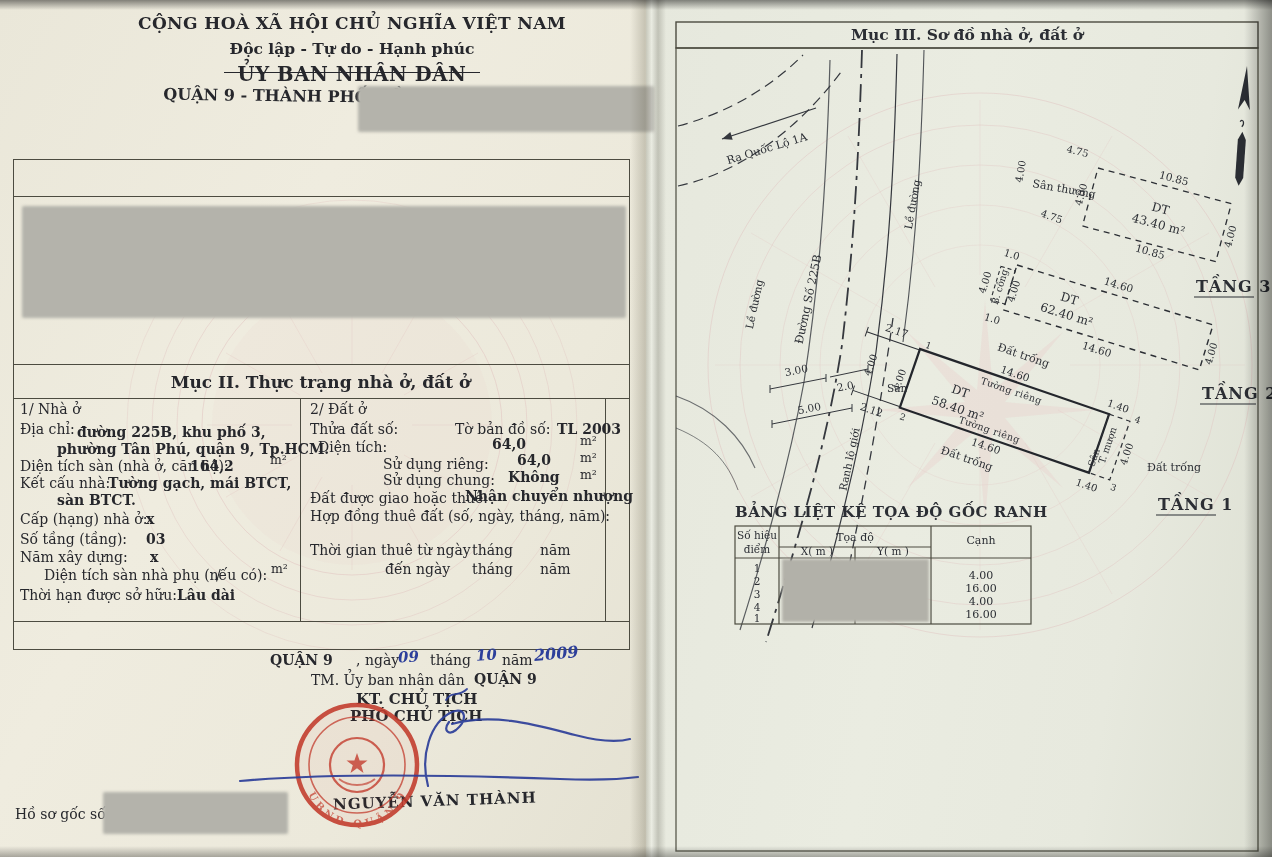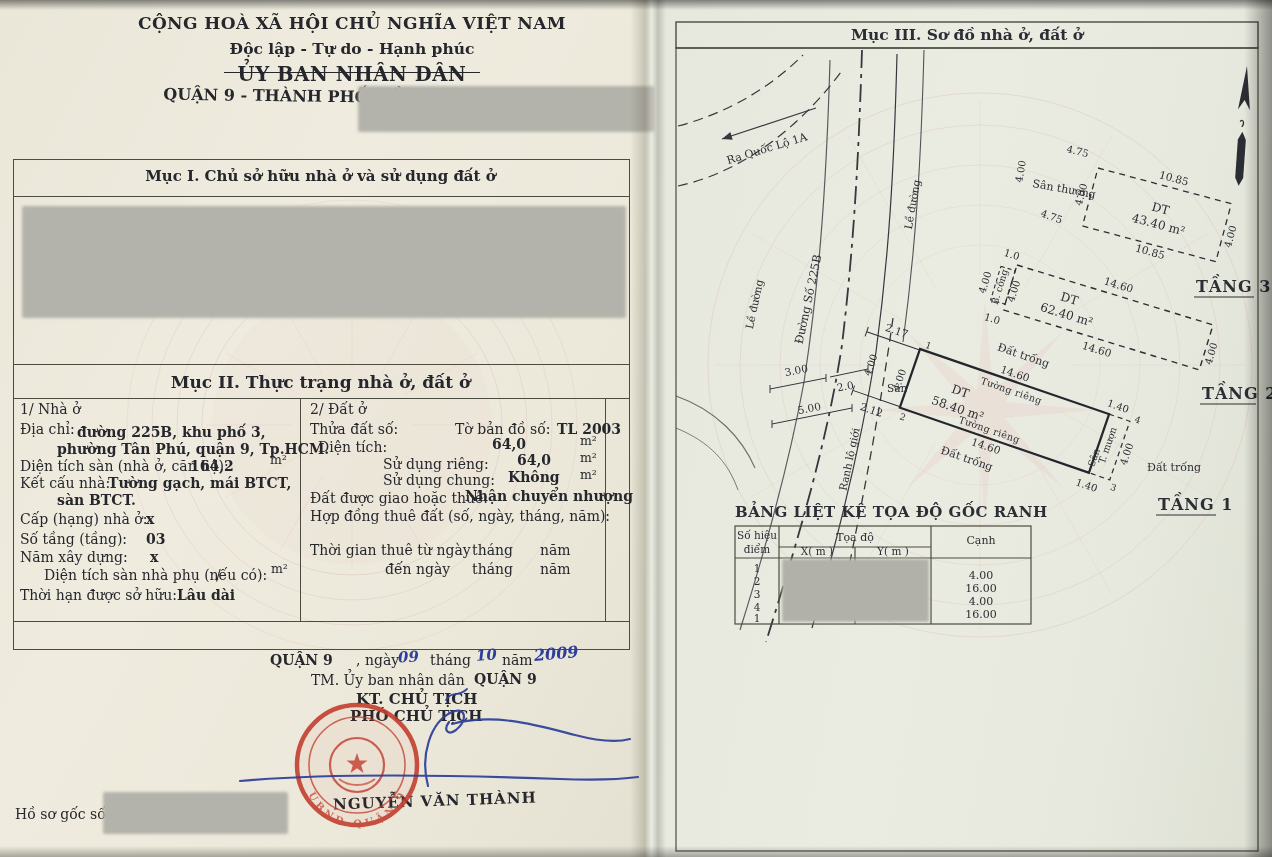--- a/index.html
+++ b/index.html
@@ -58,21 +58,20 @@
     </div>
 
     <div class="outline" style="left:13px;top:159px;width:615px;height:489px;"></div>
     <div class="hline" style="left:13px;top:196px;width:617px;"></div>
     <div class="hline" style="left:13px;top:364px;width:617px;"></div>
     <div class="hline" style="left:13px;top:398px;width:617px;"></div>
     <div class="hline" style="left:13px;top:621px;width:617px;"></div>
     <div class="vline" style="left:300px;top:398px;height:223px;"></div>
     <div class="vline" style="left:605px;top:398px;height:223px;"></div>
 
-    <div class="t b ctr" style="left:13px;top:168px;width:615px;font-size:15px;">Mục I. Chủ sở hữu nhà ở và sử dụng đất ở</div>
     <div class="t b ctr" style="left:13px;top:373px;width:615px;font-size:17px;">Mục II. Thực trạng nhà ở, đất ở</div>
 
     <div class="t" style="left:20px;top:401px;">1/ Nhà ở</div>
     <div class="t" style="left:20px;top:421px;">Địa chỉ:</div>
     <div class="t b" style="left:77px;top:424px;">đường 225B, khu phố 3,</div>
     <div class="t b" style="left:57px;top:441px;">phường Tân Phú, quận 9, Tp.HCM.</div>
     <div class="t" style="left:20px;top:458px;">Diện tích sàn (nhà ở, căn hộ):</div>
     <div class="t b" style="left:190px;top:458px;">164,2</div>
     <div class="t" style="left:270px;top:453px;font-size:12.5px;">m²</div>
     <div class="t" style="left:20px;top:475px;">Kết cấu nhà:</div>

